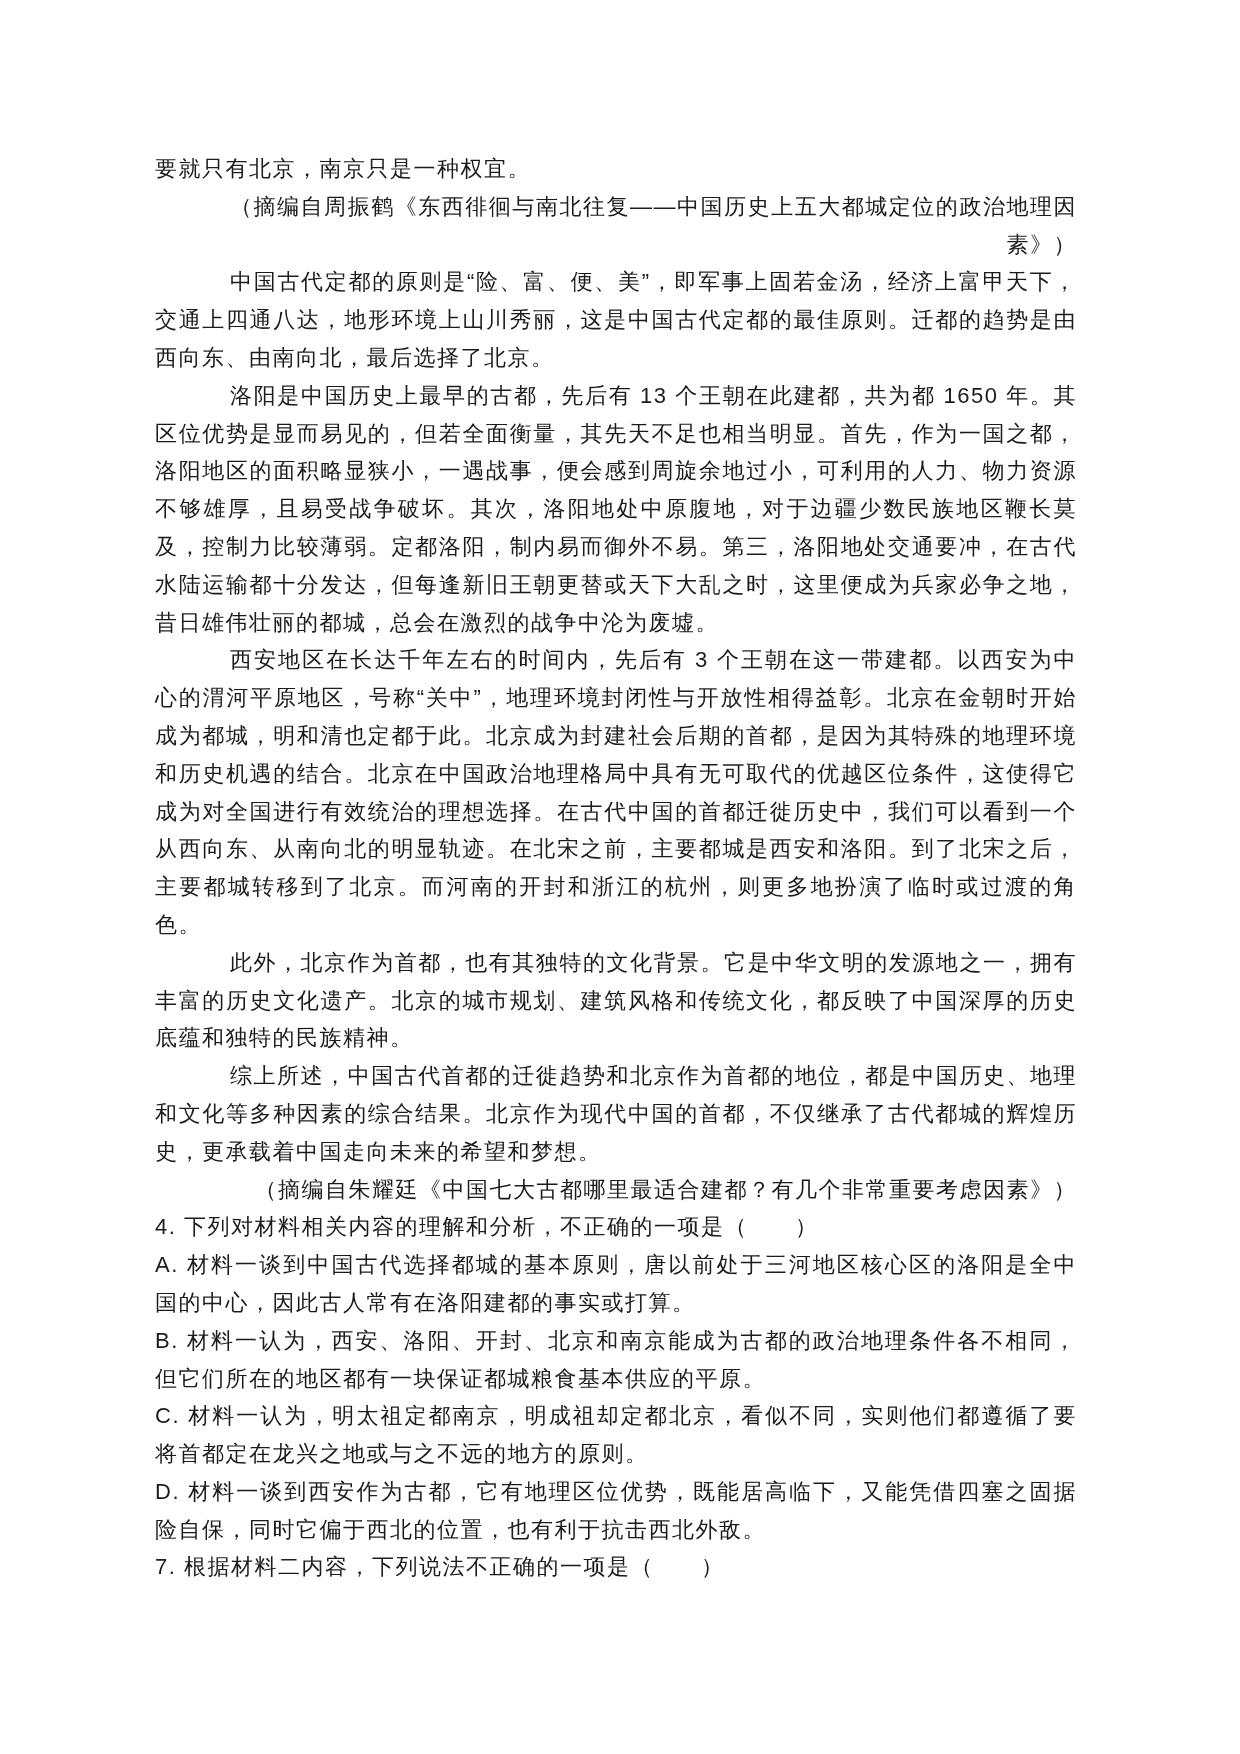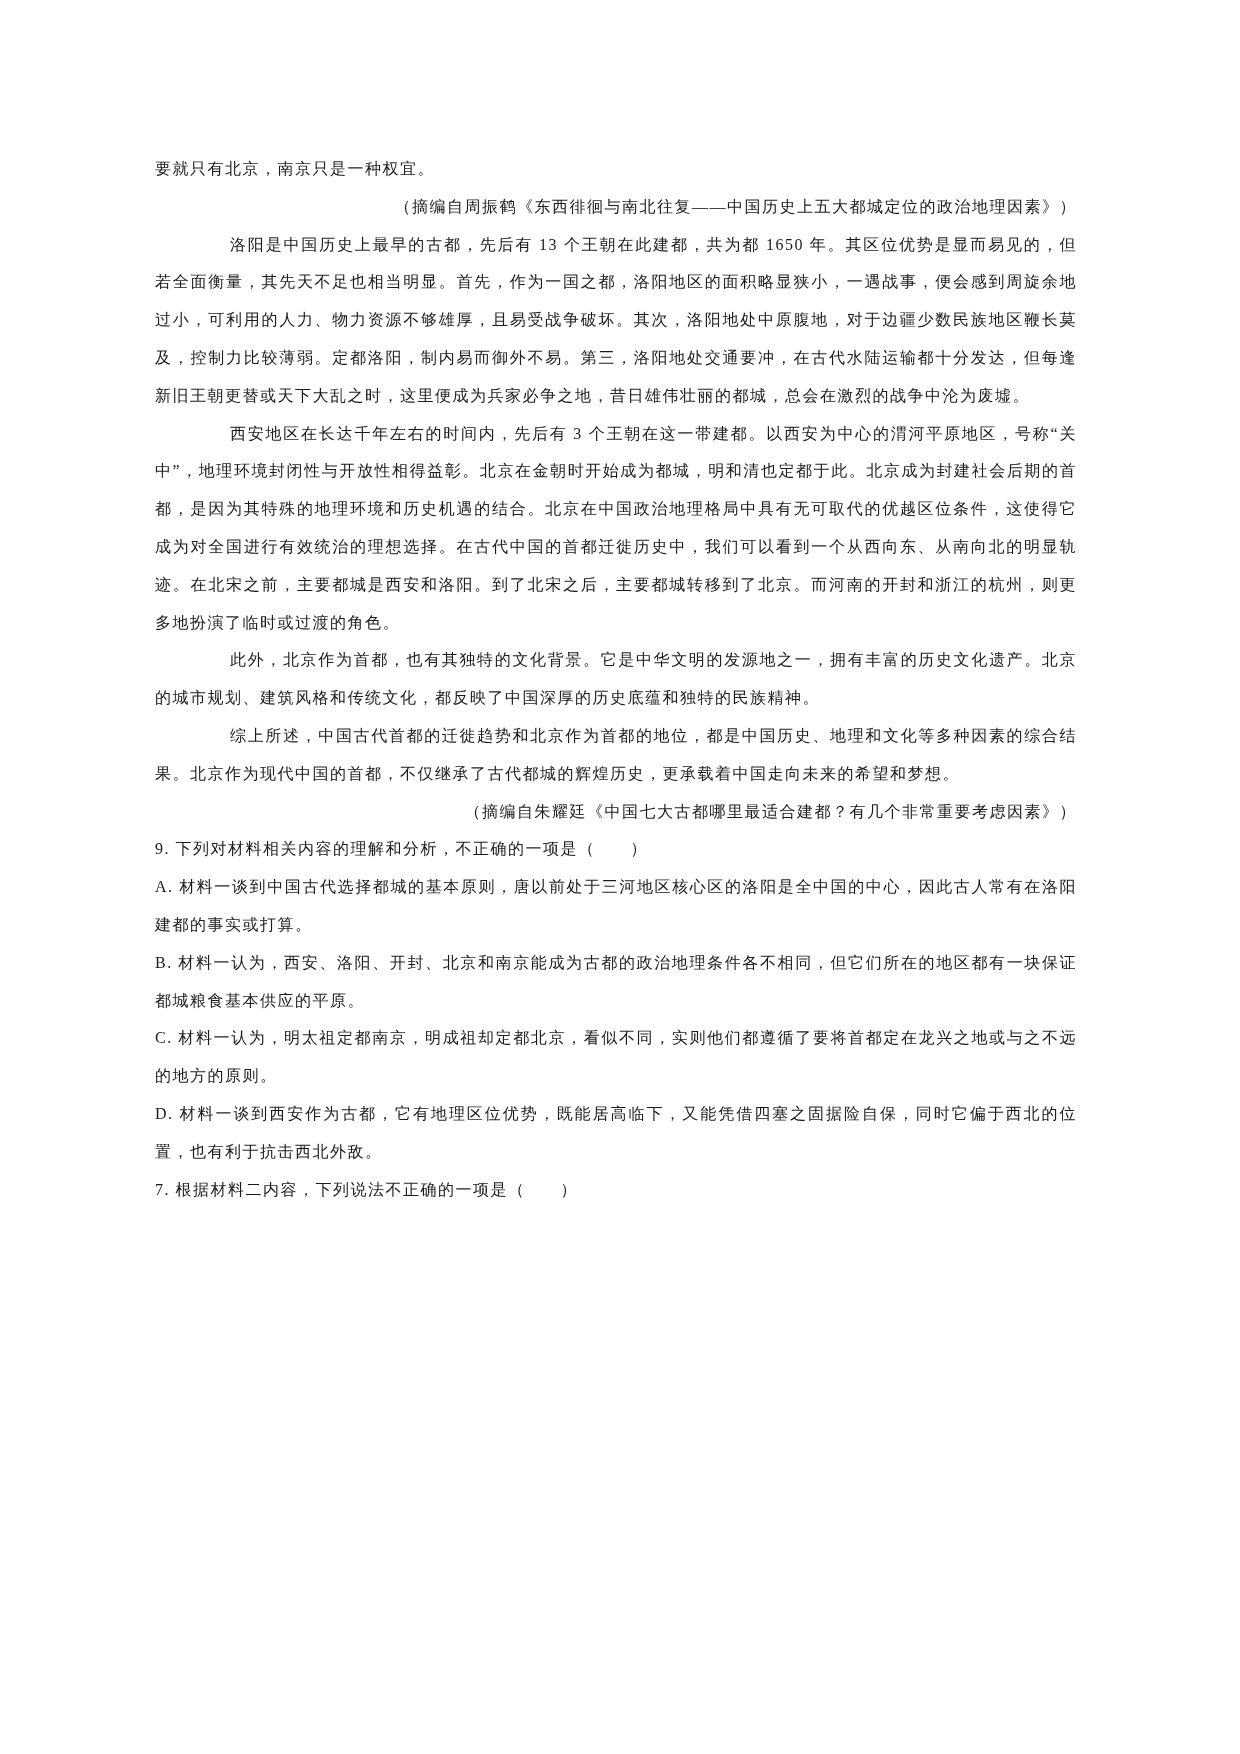--- a/index.html
+++ b/index.html
@@ -12,22 +12,22 @@
     width: 1240px;
     height: 1754px;
     background: #ffffff;
     overflow: hidden;
   }
   .content {
     position: absolute;
     left: 155px;
     top: 150px;
     width: 922px;
-    font-family: Liberation Serif, serif;
-    font-size: 16px;
+    font-family: Liberation Sans, sans-serif;
+    font-size: 22px;
     letter-spacing: 1.5px;
     line-height: 37.8px;
     color: #1b1b1b;
     text-align: justify;
   }
   .para {
     margin: 0;
     padding: 0;
     text-indent: 0;
   }
@@ -45,25 +45,26 @@
     text-indent: 0;
   }
 </style>
 </head>
 <body>
 
 <div class="page">
   <div class="content" id="content">
       <p class="para para-continuation">要就只有北京，南京只是一种权宜。</p>
       <p class="para para-attribution">（摘编自周振鹤《东西徘徊与南北往复——中国历史上五大都城定位的政治地理因素》）</p>
+      <p class="para para-body">中国古代定都的原则是“险、富、便、美”，即军事上固若金汤，经济上富甲天下，交通上四通八达，地形环境上山川秀丽，这是中国古代定都的最佳原则。迁都的趋势是由西向东、由南向北，最后选择了北京。</p>
       <p class="para para-body">洛阳是中国历史上最早的古都，先后有 13 个王朝在此建都，共为都 1650 年。其区位优势是显而易见的，但若全面衡量，其先天不足也相当明显。首先，作为一国之都，洛阳地区的面积略显狭小，一遇战事，便会感到周旋余地过小，可利用的人力、物力资源不够雄厚，且易受战争破坏。其次，洛阳地处中原腹地，对于边疆少数民族地区鞭长莫及，控制力比较薄弱。定都洛阳，制内易而御外不易。第三，洛阳地处交通要冲，在古代水陆运输都十分发达，但每逢新旧王朝更替或天下大乱之时，这里便成为兵家必争之地，昔日雄伟壮丽的都城，总会在激烈的战争中沦为废墟。</p>
       <p class="para para-body">西安地区在长达千年左右的时间内，先后有 3 个王朝在这一带建都。以西安为中心的渭河平原地区，号称“关中”，地理环境封闭性与开放性相得益彰。北京在金朝时开始成为都城，明和清也定都于此。北京成为封建社会后期的首都，是因为其特殊的地理环境和历史机遇的结合。北京在中国政治地理格局中具有无可取代的优越区位条件，这使得它成为对全国进行有效统治的理想选择。在古代中国的首都迁徙历史中，我们可以看到一个从西向东、从南向北的明显轨迹。在北宋之前，主要都城是西安和洛阳。到了北宋之后，主要都城转移到了北京。而河南的开封和浙江的杭州，则更多地扮演了临时或过渡的角色。</p>
       <p class="para para-body">此外，北京作为首都，也有其独特的文化背景。它是中华文明的发源地之一，拥有丰富的历史文化遗产。北京的城市规划、建筑风格和传统文化，都反映了中国深厚的历史底蕴和独特的民族精神。</p>
       <p class="para para-body">综上所述，中国古代首都的迁徙趋势和北京作为首都的地位，都是中国历史、地理和文化等多种因素的综合结果。北京作为现代中国的首都，不仅继承了古代都城的辉煌历史，更承载着中国走向未来的希望和梦想。</p>
       <p class="para para-attribution">（摘编自朱耀廷《中国七大古都哪里最适合建都？有几个非常重要考虑因素》）</p>
-      <p class="para para-question">9. 下列对材料相关内容的理解和分析，不正确的一项是（　　）</p>
+      <p class="para para-question">4. 下列对材料相关内容的理解和分析，不正确的一项是（　　）</p>
       <p class="para para-option">A. 材料一谈到中国古代选择都城的基本原则，唐以前处于三河地区核心区的洛阳是全中国的中心，因此古人常有在洛阳建都的事实或打算。</p>
       <p class="para para-option">B. 材料一认为，西安、洛阳、开封、北京和南京能成为古都的政治地理条件各不相同，但它们所在的地区都有一块保证都城粮食基本供应的平原。</p>
       <p class="para para-option">C. 材料一认为，明太祖定都南京，明成祖却定都北京，看似不同，实则他们都遵循了要将首都定在龙兴之地或与之不远的地方的原则。</p>
       <p class="para para-option">D. 材料一谈到西安作为古都，它有地理区位优势，既能居高临下，又能凭借四塞之固据险自保，同时它偏于西北的位置，也有利于抗击西北外敌。</p>
       <p class="para para-question">7. 根据材料二内容，下列说法不正确的一项是（　　）</p>
     </div>
 </div>
 
 </body></html>

